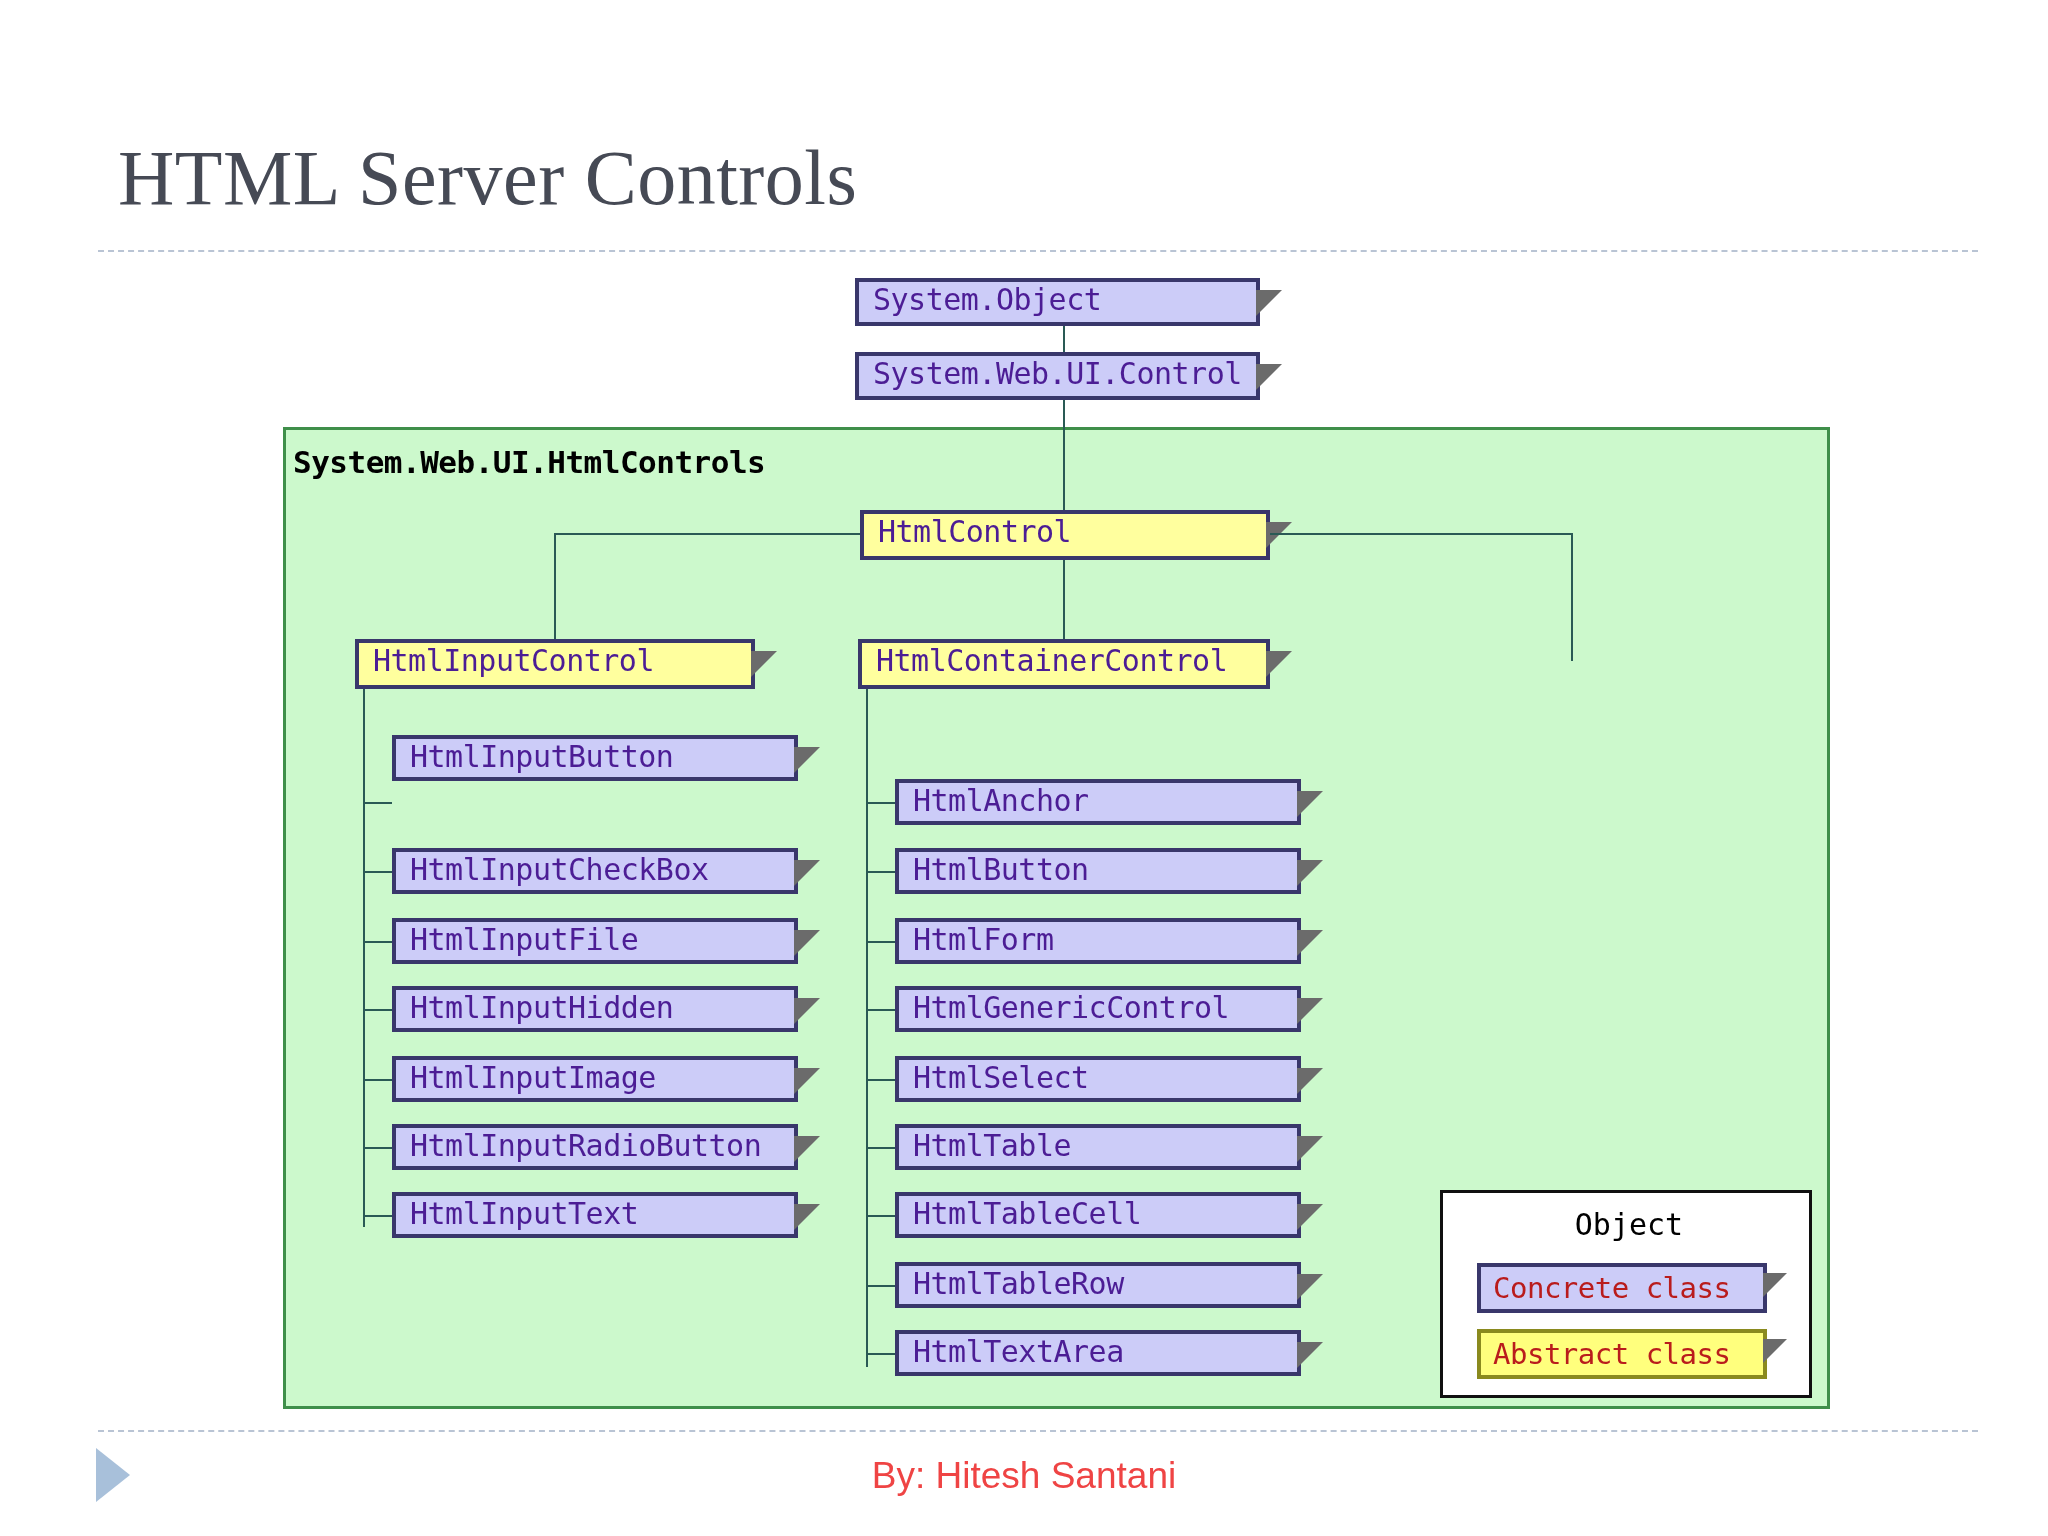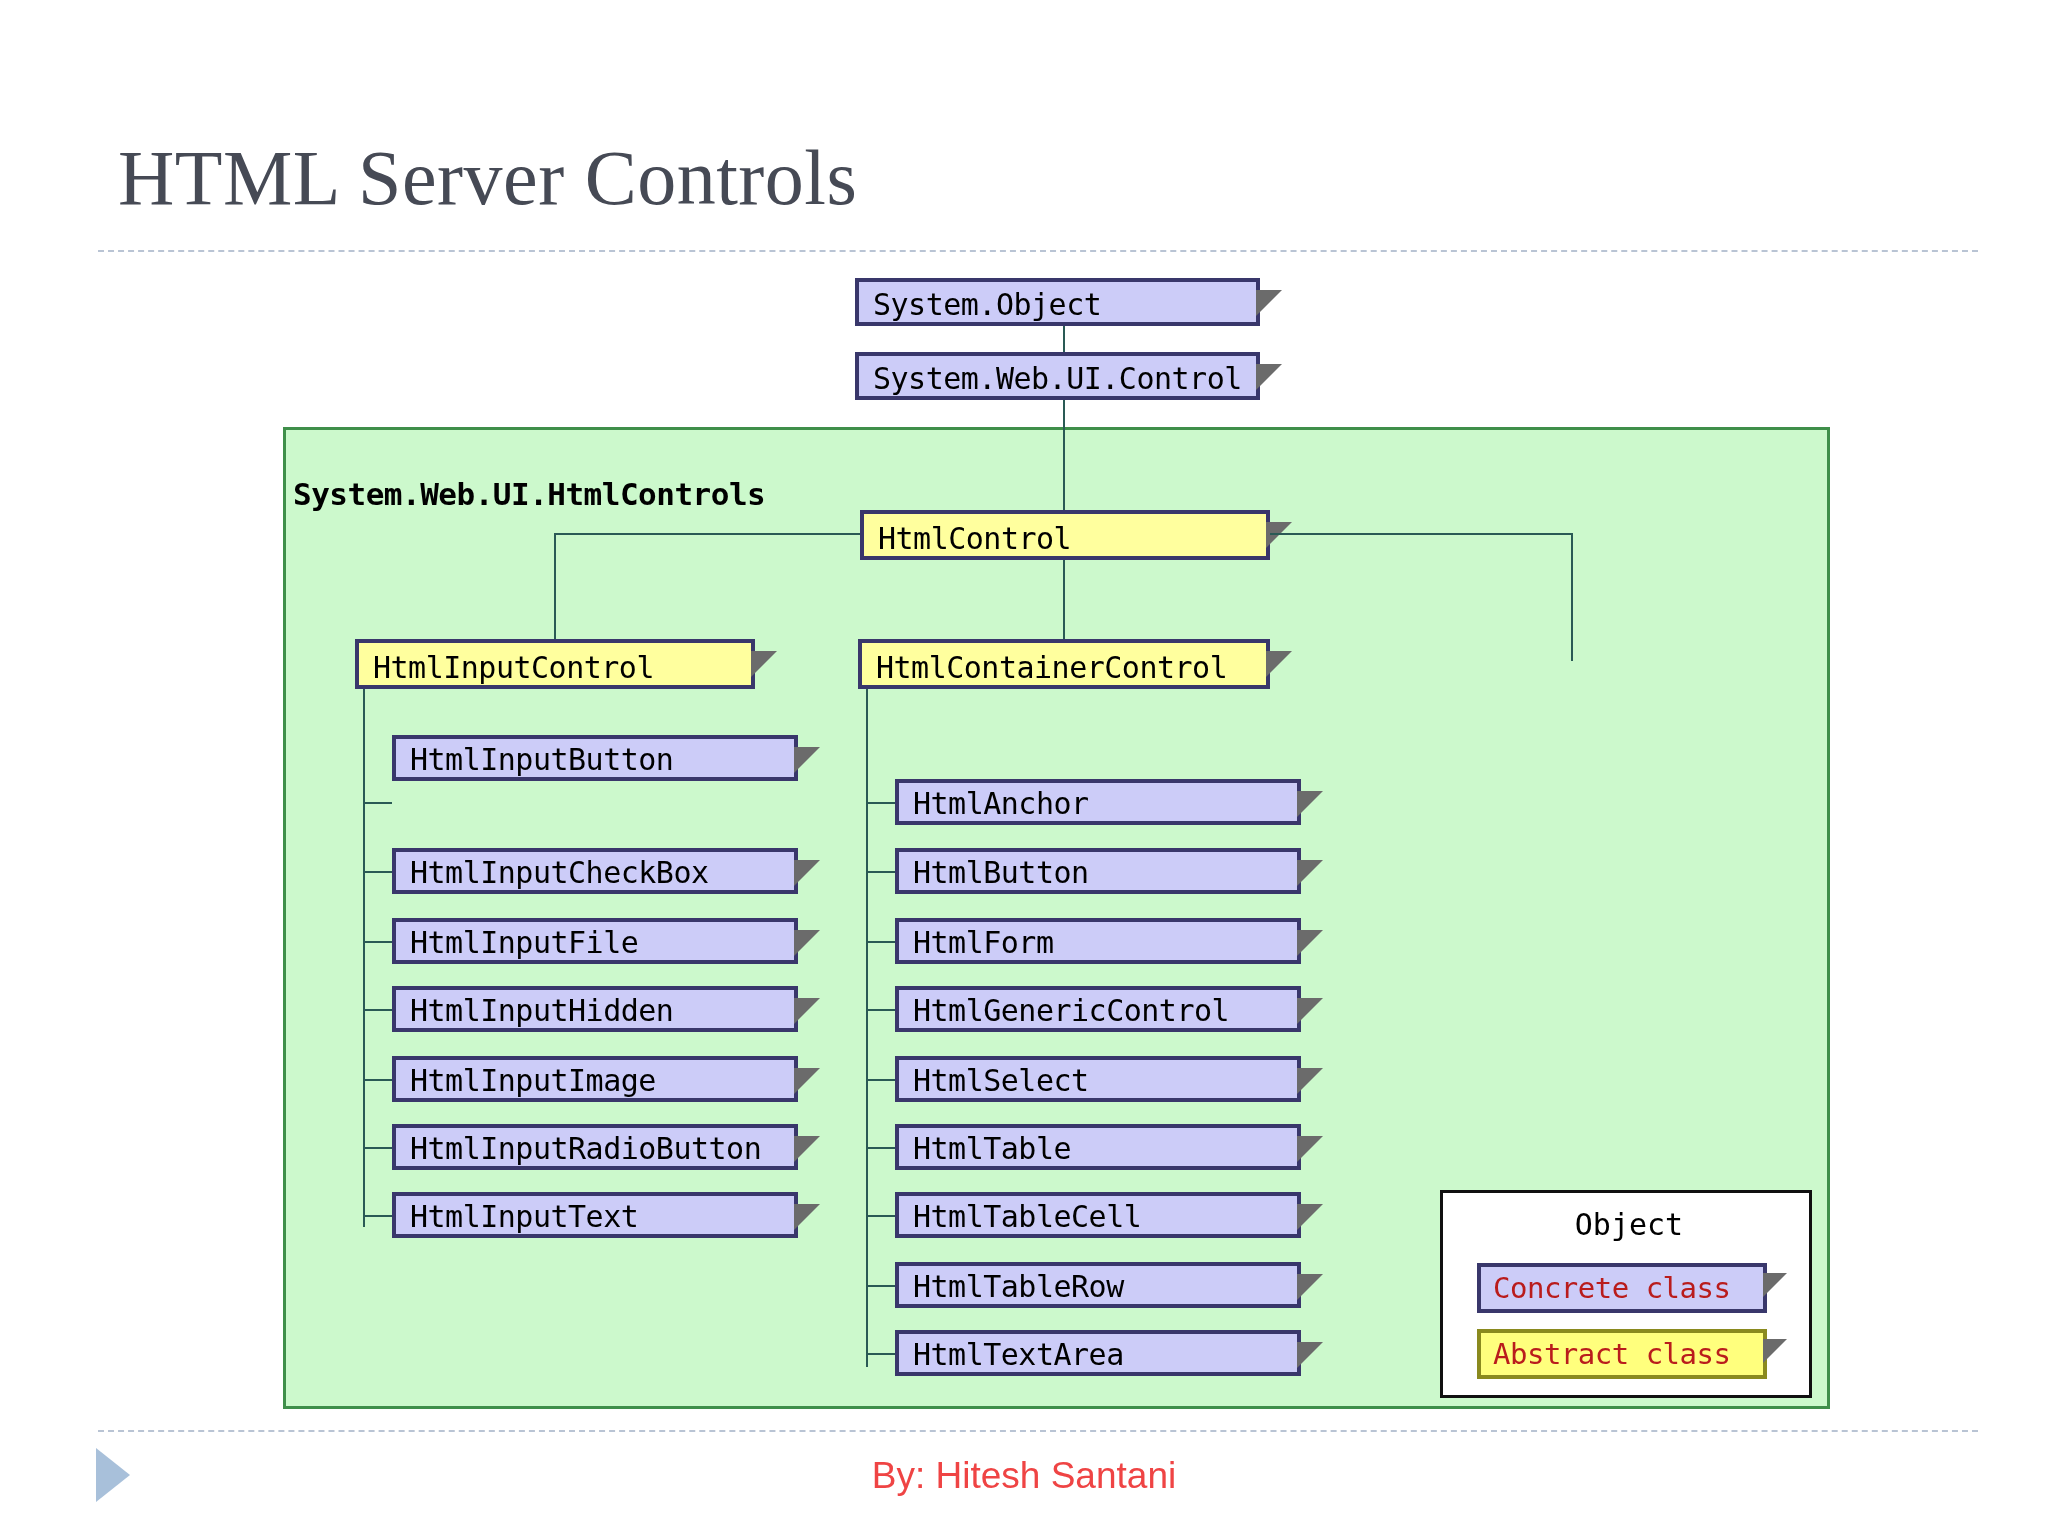--- a/index.html
+++ b/index.html
@@ -59,24 +59,24 @@
   .vline,.hline{ position:absolute; background:#2a5a55; }
   .vline{ width:2px; }
   .hline{ height:2px; }
 
   
   .node{
     position:absolute;
     box-sizing:border-box;
     border:4px solid #39376b;
     display:flex;
-    align-items:flex-end;
+    align-items:flex-start;
     font-family:"DejaVu Sans Mono", monospace;
     font-size:30px;
-    color:#000000;
+    color:#4c1d95;
     padding-left:14px;
     white-space:nowrap;
     letter-spacing:-0.5px;
   }
   .node.concrete{ background:#ccccf8; }
   .node.abstract{ background:#ffff9e; }
 
   
   .node .drop{
     position:absolute;
@@ -97,21 +97,20 @@
     border:3px solid #3f8f4a;
   }
   #ns-label{
     position:absolute;
     left:293px; top:444px;
     font-family:"DejaVu Sans Mono", monospace;
     font-weight:bold;
     font-size:31px;
     color:#000;
     letter-spacing:-0.5px;
-    margin-top:32px;
   }
 
   
   #legend{
     position:absolute;
     left:1440px; top:1190px;
     width:372px; height:208px;
     box-sizing:border-box;
     background:#ffffff;
     border:3px solid #101010;

